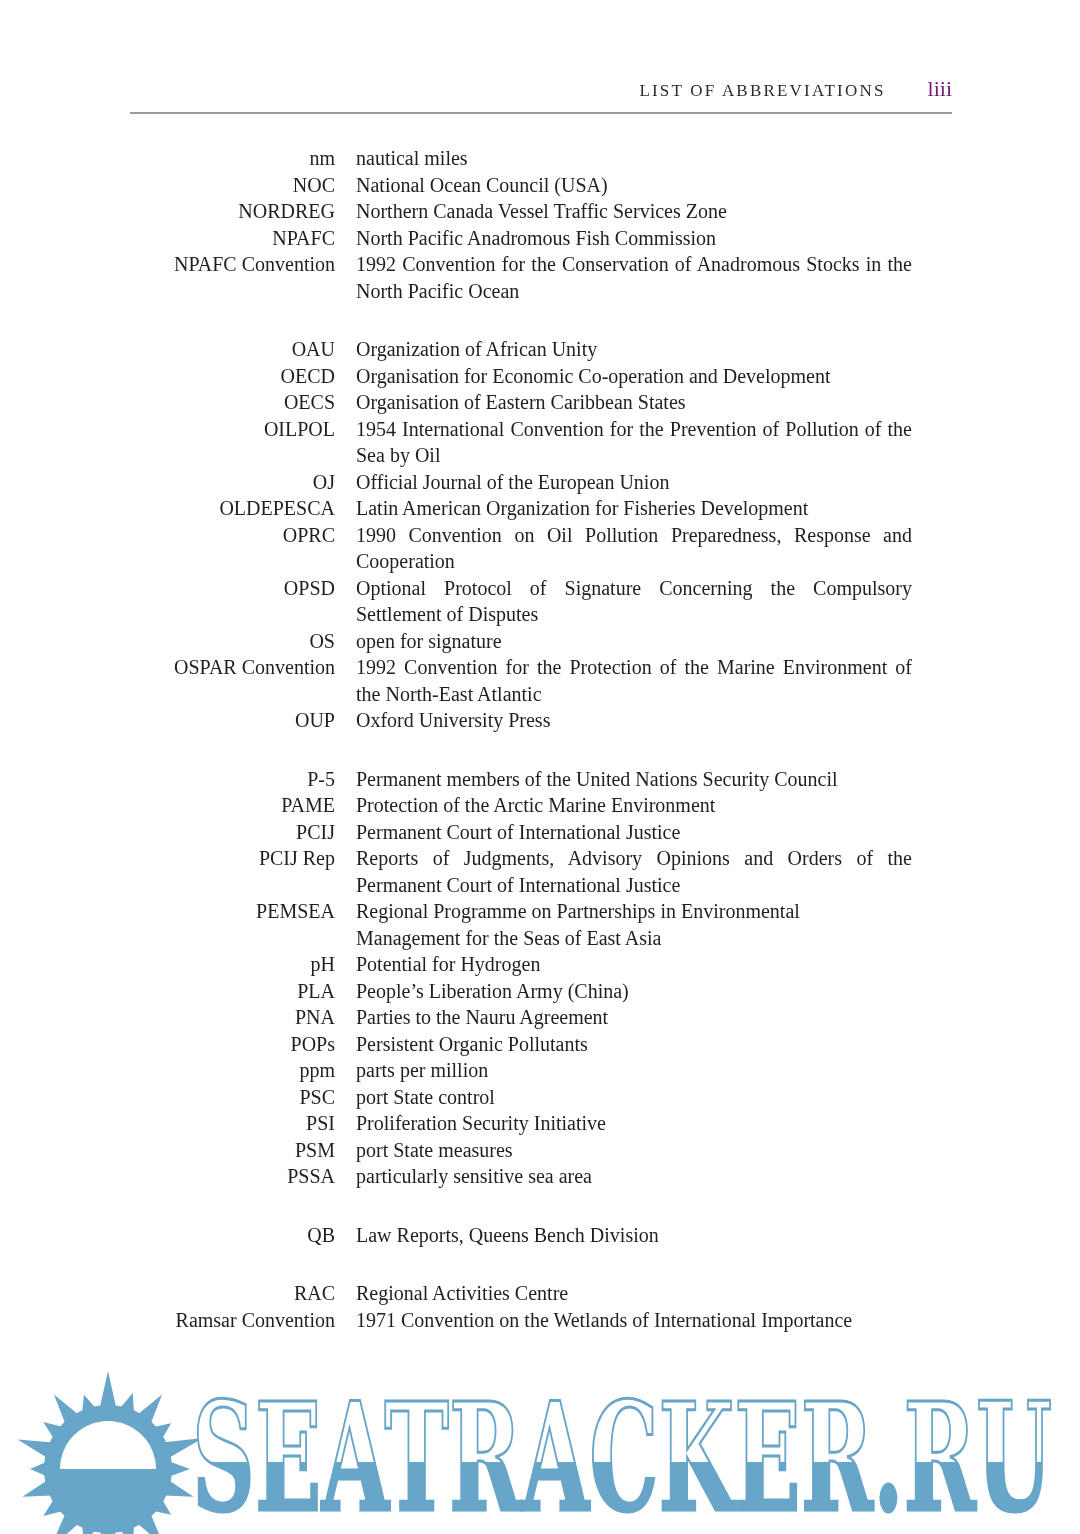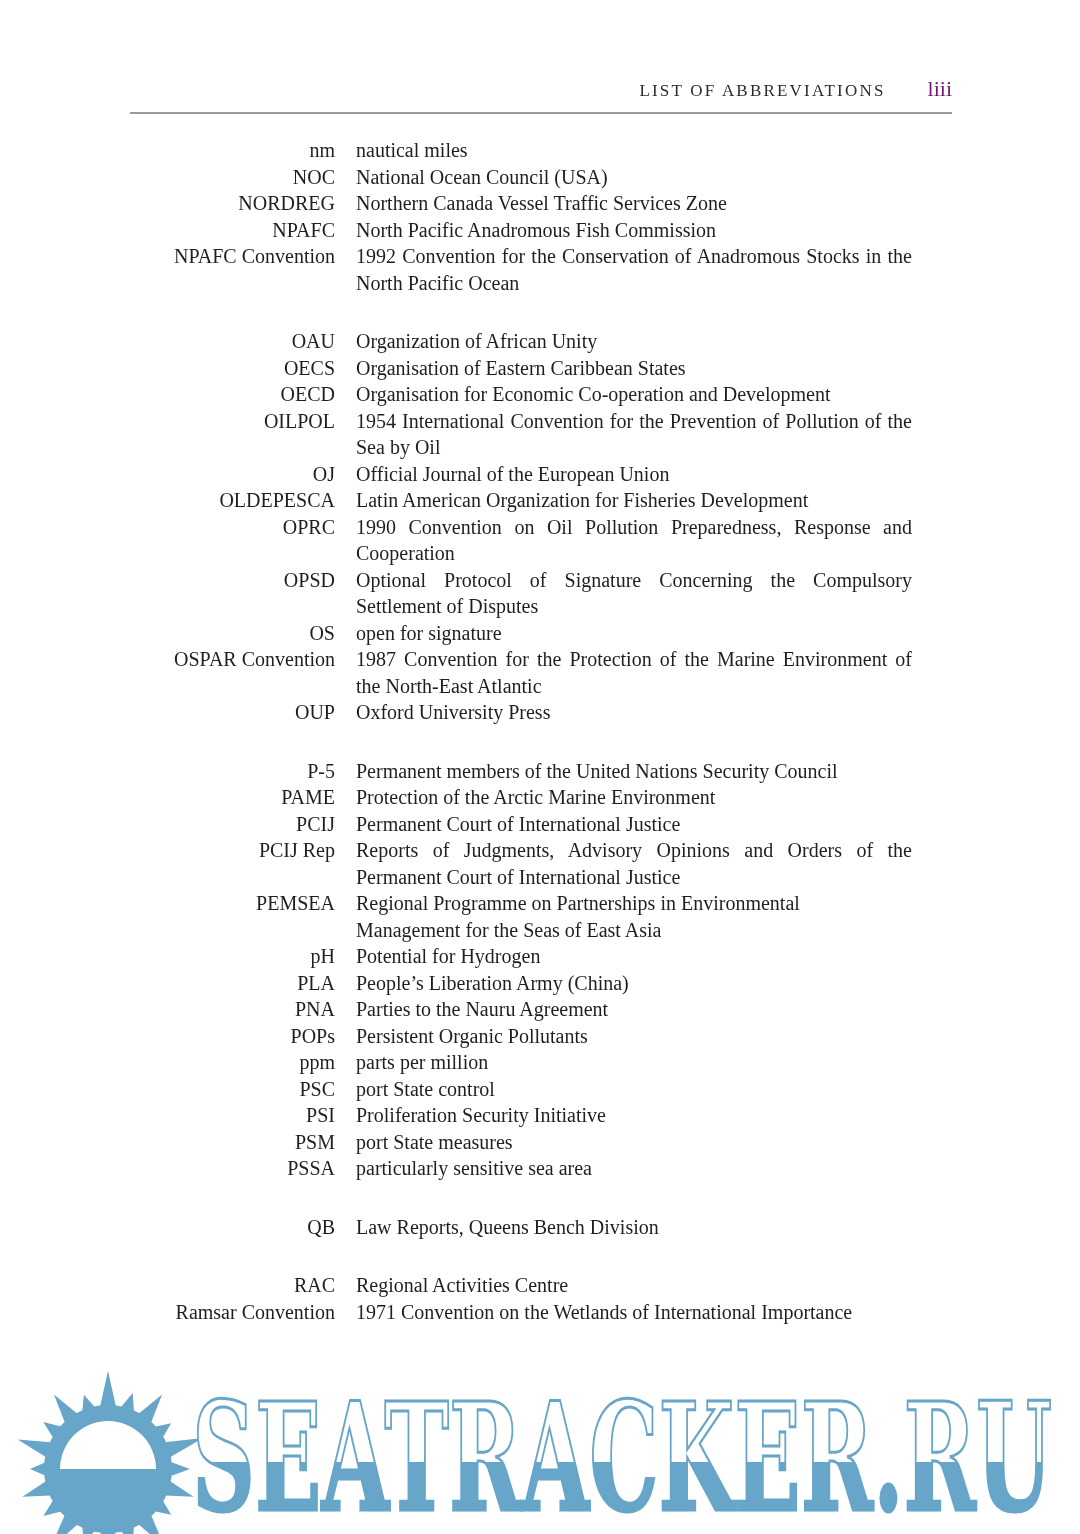--- a/index.html
+++ b/index.html
@@ -41,21 +41,21 @@
     margin: 10px 0 0 0;
   }
   
   .abbr-list {
     position: absolute;
     left: 130px;
     top: 133px;
     width: 782px;
   }
   .group { margin-top: 32px; }
-  .group:first-child { margin-top: 4px; }
+  .group:first-child { margin-top: 12px; }
   .row {
     display: grid;
     grid-template-columns: 205px 1fr;
     column-gap: 21px;
     font-size: 20px;
     line-height: 26.5px;
   }
   .abbr {
     text-align: right;
     white-space: nowrap;
@@ -115,28 +115,28 @@
           <div class="abbr">NPAFC Convention</div>
           <div class="def">1992 Convention for the Conservation of Anadromous Stocks in the North Pacific Ocean</div>
         </div>
       </div>
       <div class="group">
         <div class="row">
           <div class="abbr">OAU</div>
           <div class="def">Organization of African Unity</div>
         </div>
         <div class="row">
+          <div class="abbr">OECD</div>
+          <div class="def">Organisation for Economic Co-operation and Development</div>
+        </div>
+        <div class="row">
           <div class="abbr">OECS</div>
           <div class="def">Organisation of Eastern Caribbean States</div>
         </div>
         <div class="row">
-          <div class="abbr">OECD</div>
-          <div class="def">Organisation for Economic Co-operation and Development</div>
-        </div>
-        <div class="row">
           <div class="abbr">OILPOL</div>
           <div class="def">1954 International Convention for the Prevention of Pollution of the Sea by Oil</div>
         </div>
         <div class="row">
           <div class="abbr">OJ</div>
           <div class="def">Official Journal of the European Union</div>
         </div>
         <div class="row">
           <div class="abbr">OLDEPESCA</div>
           <div class="def">Latin American Organization for Fisheries Development</div>
@@ -148,21 +148,21 @@
         <div class="row">
           <div class="abbr">OPSD</div>
           <div class="def">Optional Protocol of Signature Concerning the Compulsory Settlement of Disputes</div>
         </div>
         <div class="row">
           <div class="abbr">OS</div>
           <div class="def">open for signature</div>
         </div>
         <div class="row">
           <div class="abbr">OSPAR Convention</div>
-          <div class="def">1987 Convention for the Protection of the Marine Environment of the North-East Atlantic</div>
+          <div class="def">1992 Convention for the Protection of the Marine Environment of the North-East Atlantic</div>
         </div>
         <div class="row">
           <div class="abbr">OUP</div>
           <div class="def">Oxford University Press</div>
         </div>
       </div>
       <div class="group">
         <div class="row">
           <div class="abbr">P-5</div>
           <div class="def">Permanent members of the United Nations Security Council</div>

